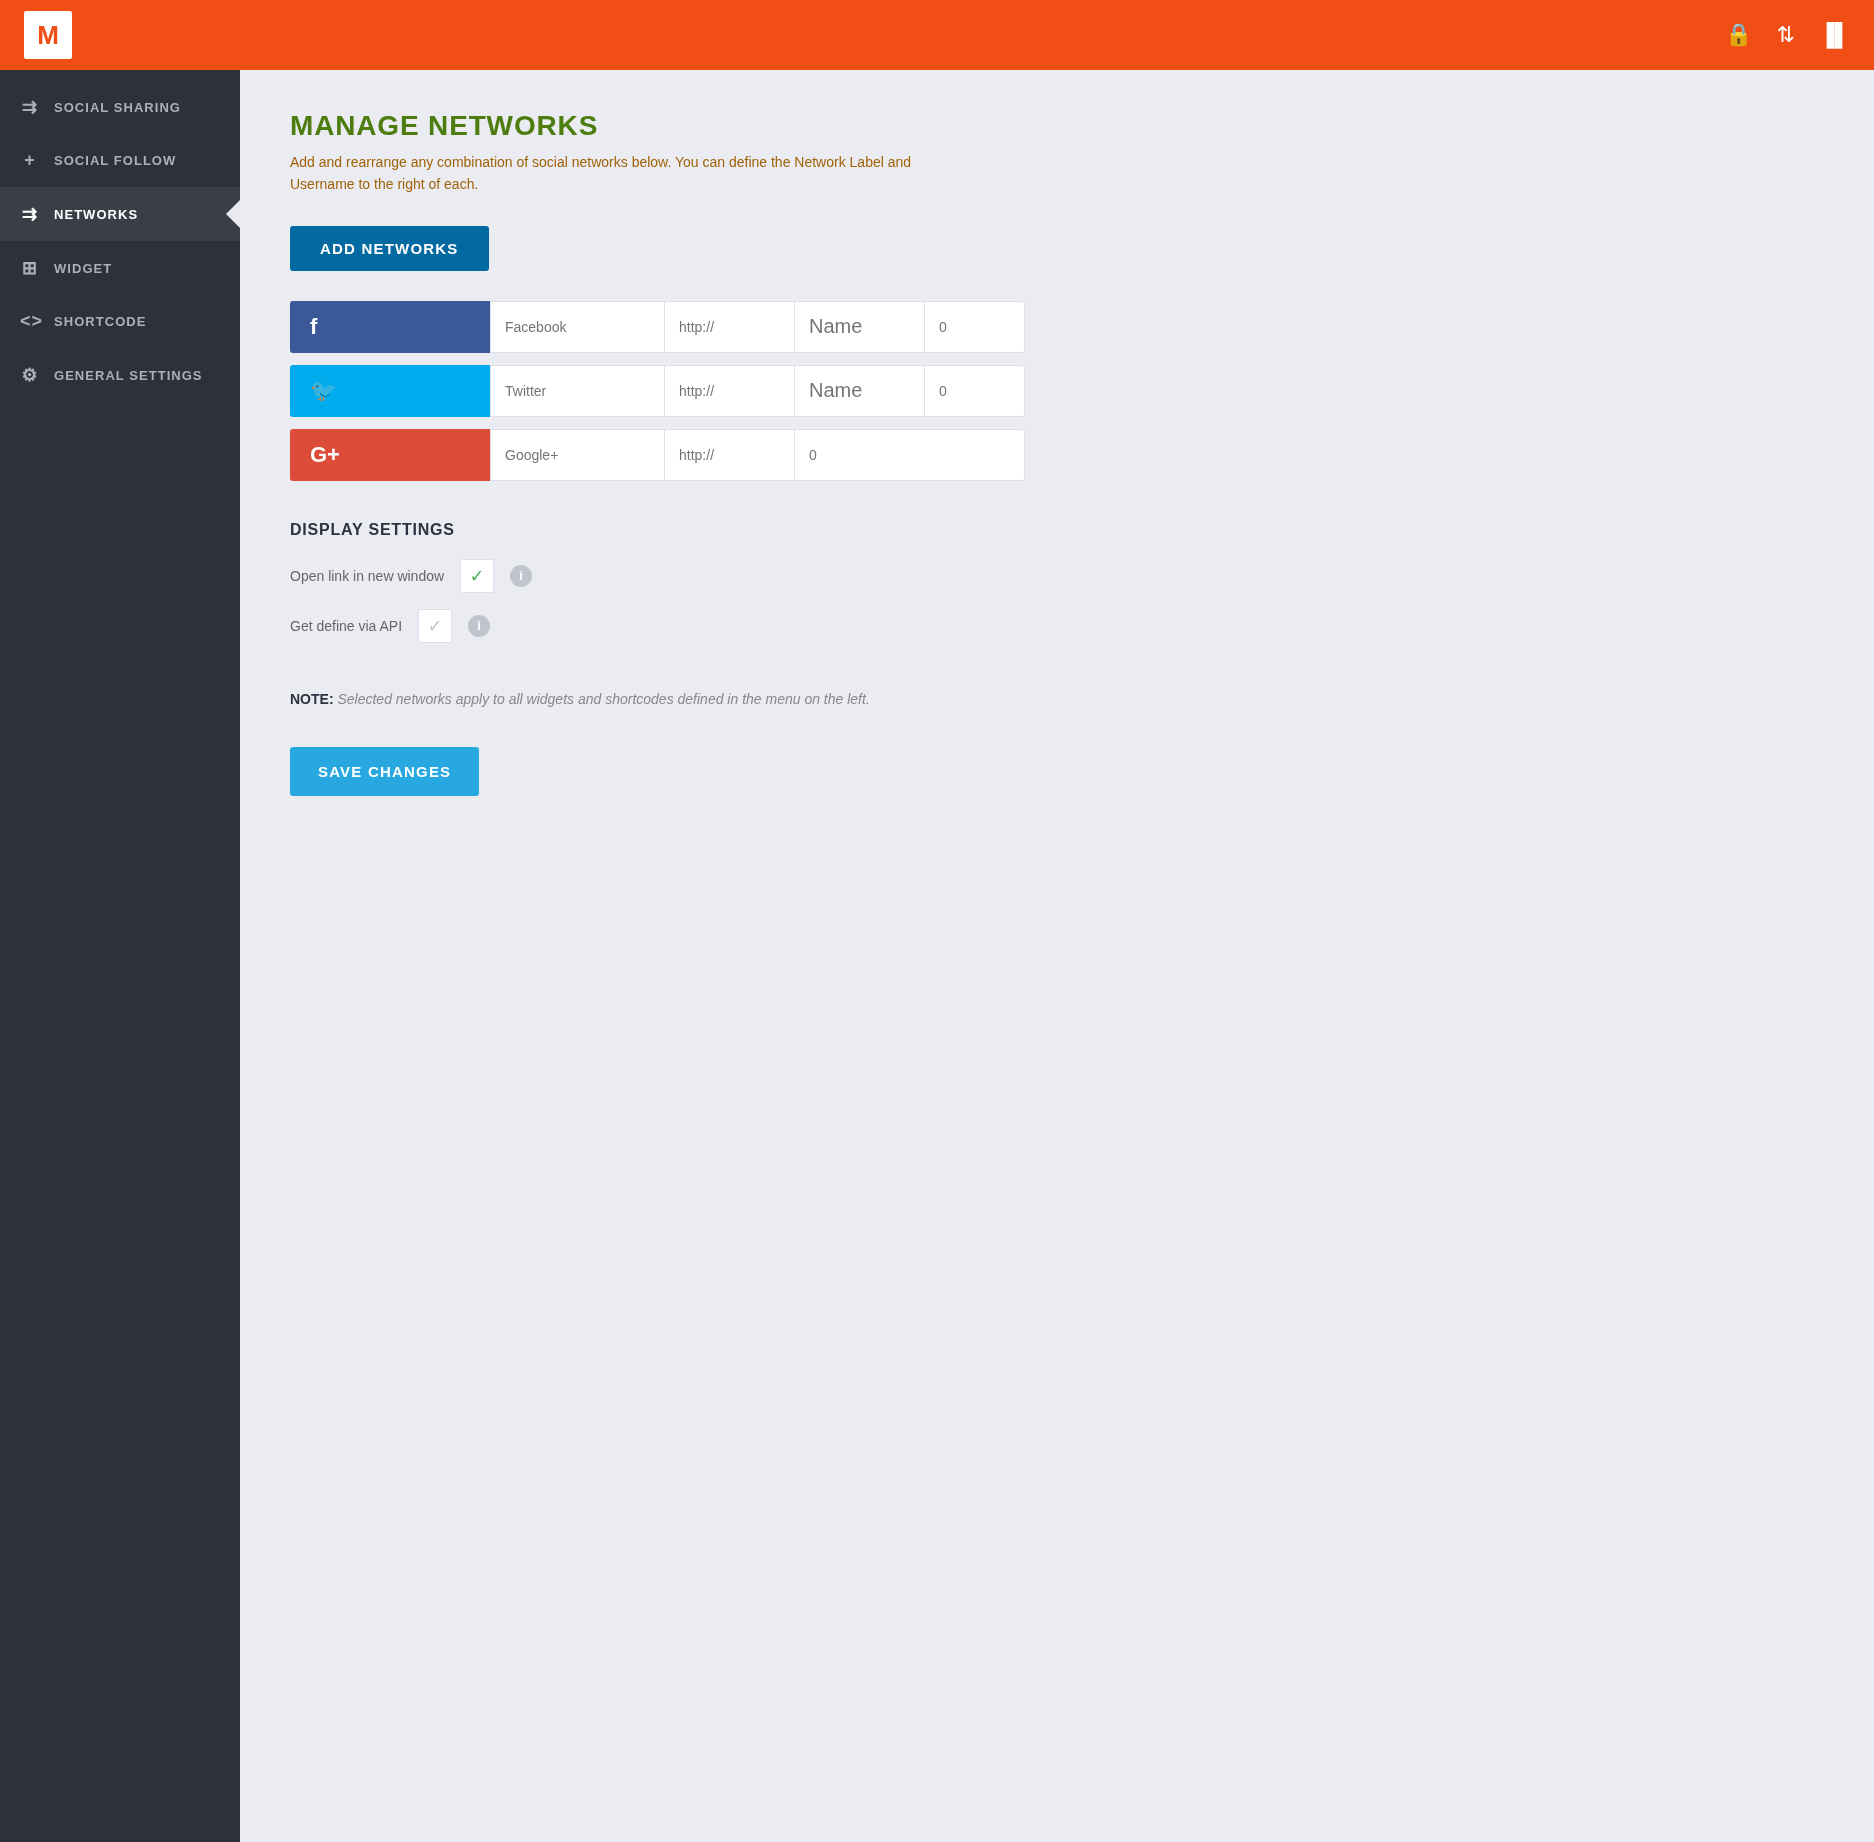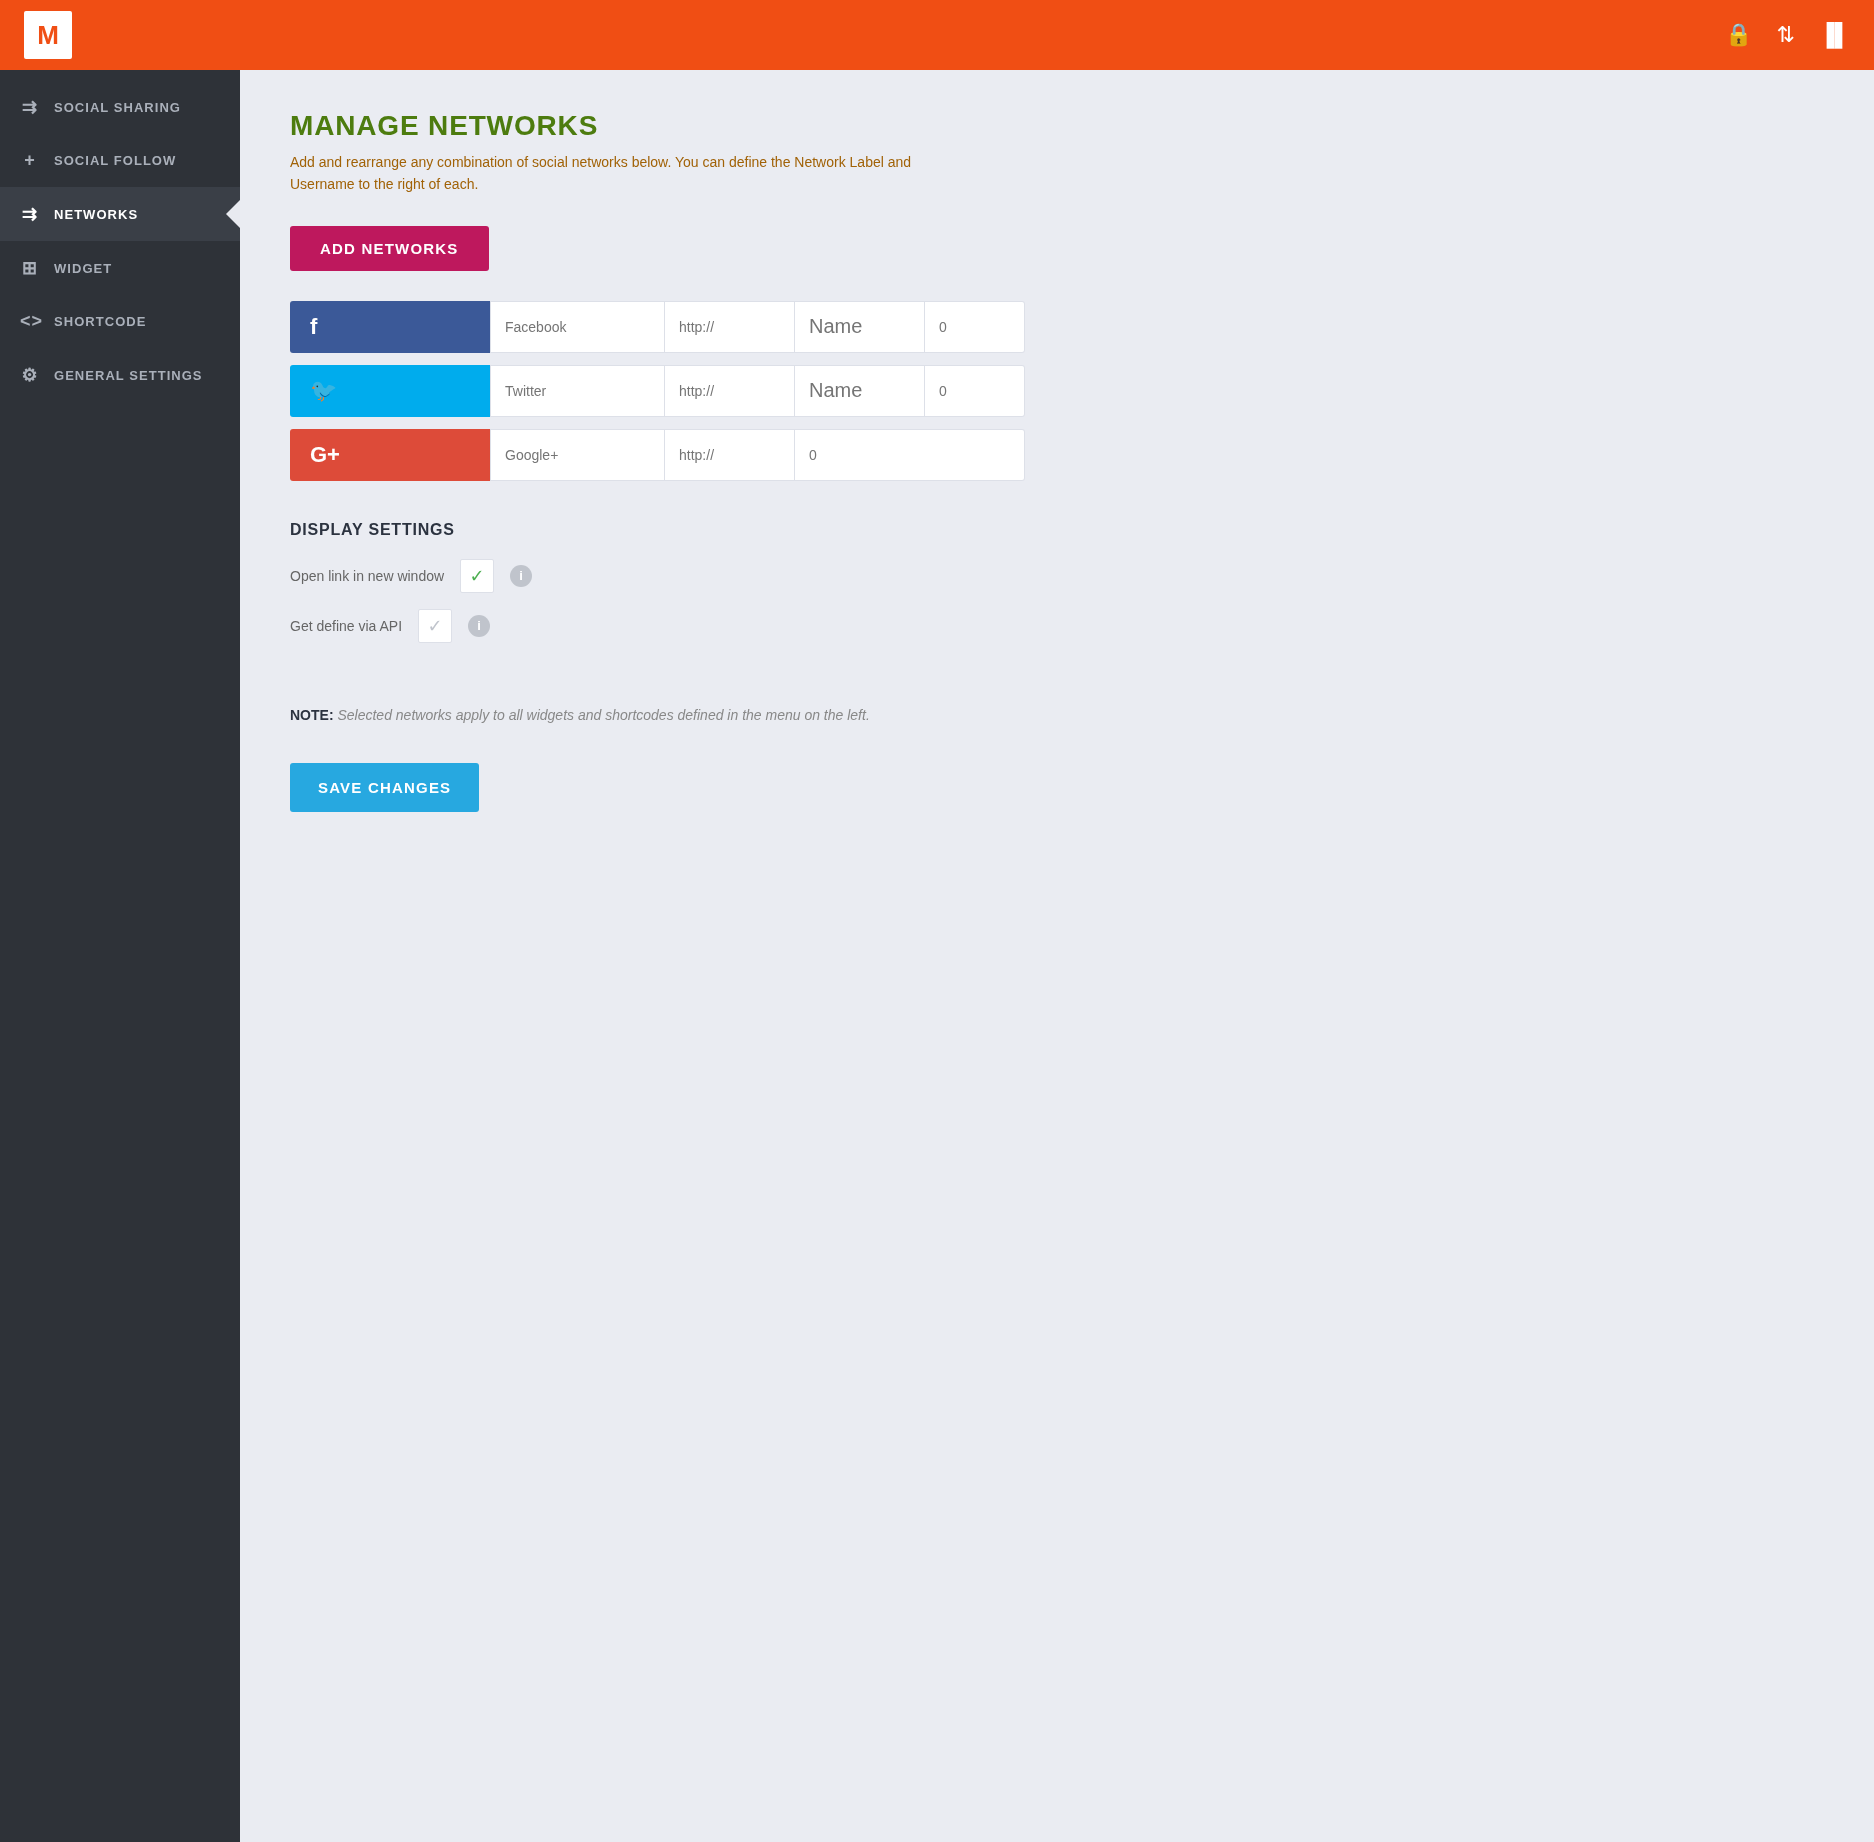--- a/index.html
+++ b/index.html
@@ -105,21 +105,21 @@
     .page-desc {
       font-size: 14px;
       color: #a16207;
       margin-bottom: 30px;
       line-height: 1.6;
       max-width: 680px;
     }
 
     
     .btn-add-networks {
-      background: #be185d;
+      background: #0369a1;
       color: #fff;
       border: none;
       padding: 14px 30px;
       font-size: 15px;
       font-weight: 700;
       letter-spacing: 0.08em;
       text-transform: uppercase;
       cursor: pointer;
       border-radius: 3px;
       margin-bottom: 30px;
@@ -243,21 +243,21 @@
       display: flex;
       align-items: center;
       justify-content: center;
       font-size: 13px;
       font-weight: 700;
       cursor: pointer;
     }
 
     
     .note-section {
-      margin-top: 64px;
+      margin-top: 48px;
       font-size: 14px;
       color: #555;
     }
     .note-label {
       font-weight: 800;
       color: #2c3340;
     }
     .note-text {
       font-style: italic;
       color: #888;

